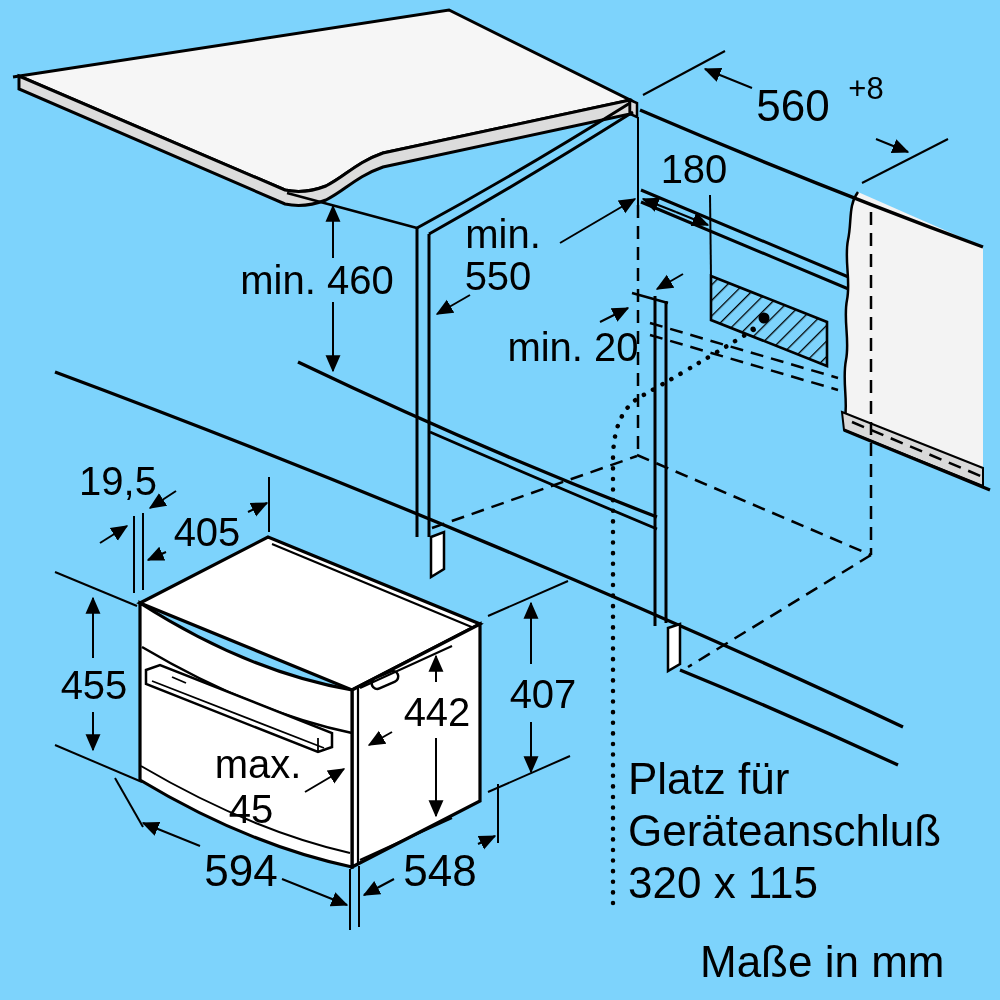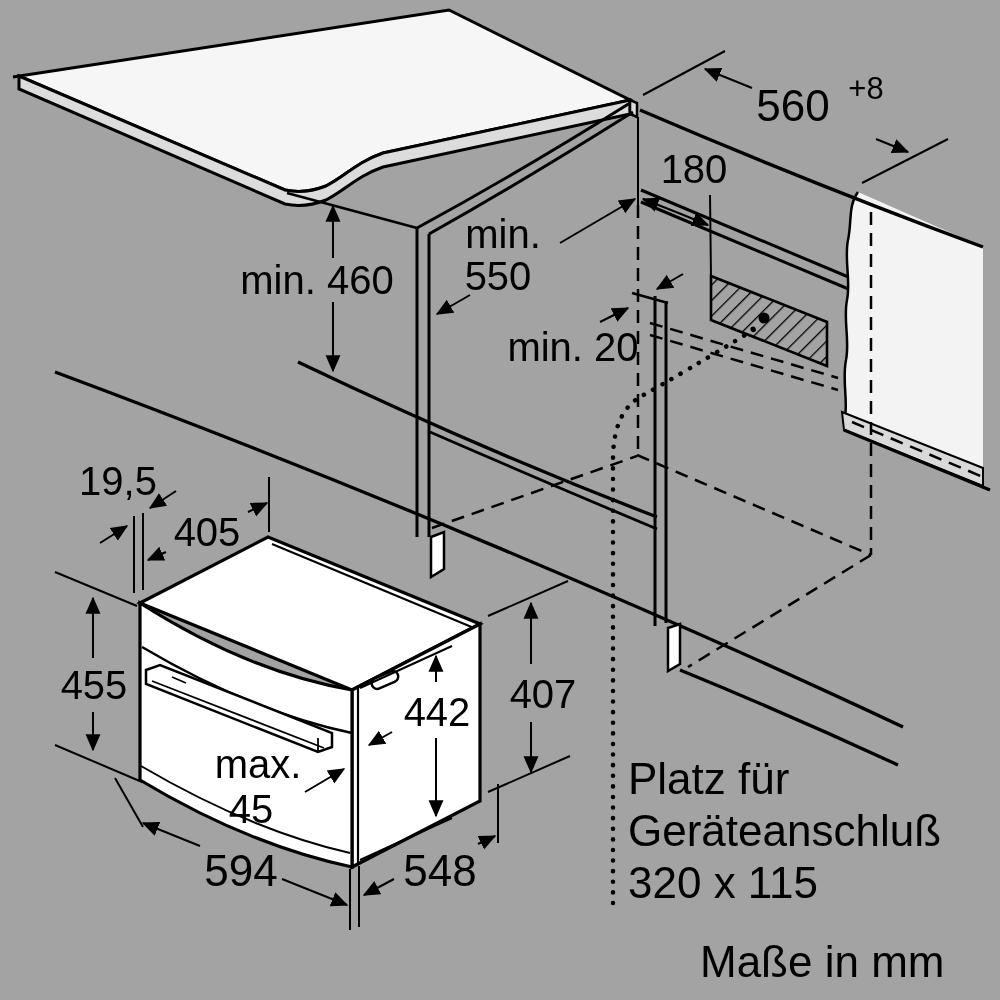--- a/index.html
+++ b/index.html
@@ -1,16 +1,16 @@
 <!DOCTYPE html>
 <html><head>
 <meta charset="utf-8">
 <style>
   html,body{margin:0;padding:0;background:#ffffff;}
-  .stage{width:1000px;height:1000px;position:relative;background:#a3a3a3;overflow:hidden;}
+  .stage{width:1000px;height:1000px;position:relative;background:#7dd3fc;overflow:hidden;}
   svg{display:block;}
   text{font-family:"Liberation Sans","DejaVu Sans",sans-serif;fill:#000;}
   .dim{font-size:40px;}
   .dim-big{font-size:44px;}
   .sup{font-size:31px;}
   .note{font-size:44px;}
 </style>
 </head>
 <body>
 

